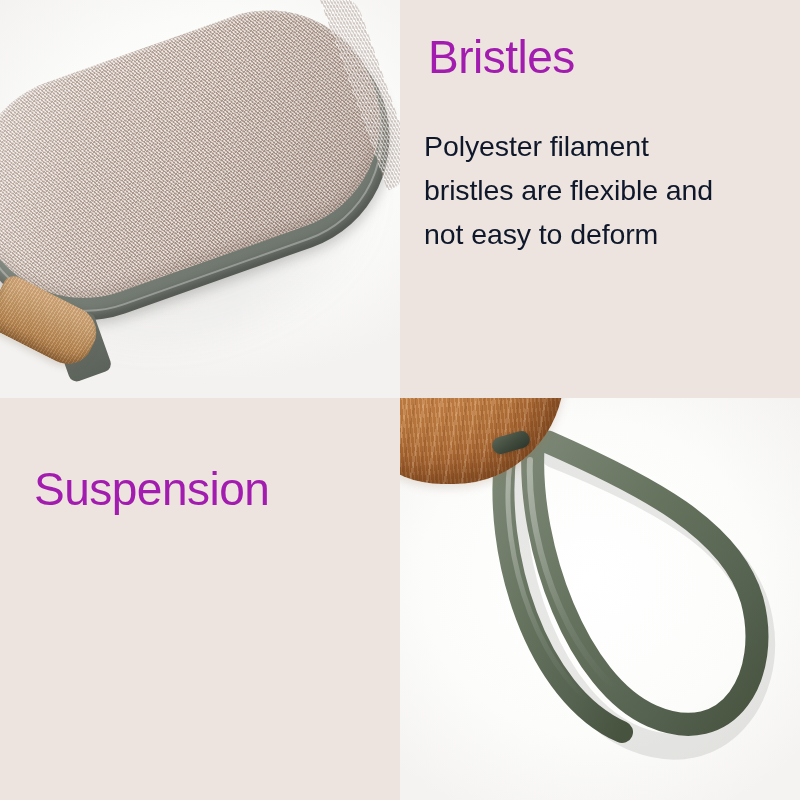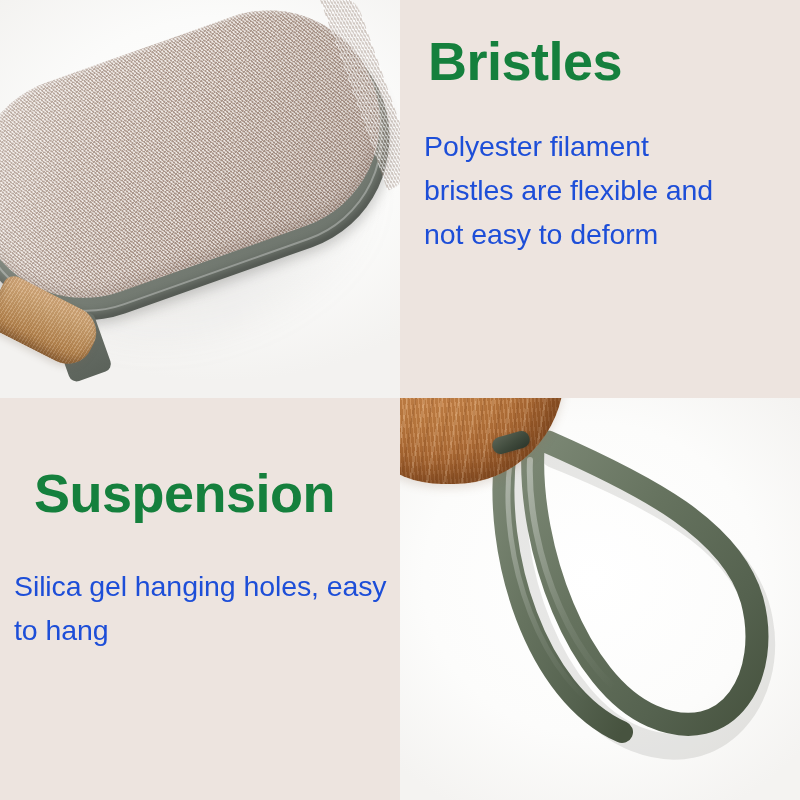--- a/index.html
+++ b/index.html
@@ -34,32 +34,32 @@
   .panel-text { background: #ede4df; }
   .panel-photo { background: #f7f6f5; }
 
   
   .txt-inner {
     position: absolute;
     left: 0; top: 0; right: 0; bottom: 0;
   }
   .feature-heading {
     position: absolute;
-    font-size: 54px;
-    font-weight: 700;
+    font-size: 46px;
+    font-weight: 400;
     letter-spacing: -0.5px;
-    color: #15803d;
+    color: #a21caf;
     line-height: 1.0;
     white-space: nowrap;
   }
   .feature-body {
     position: absolute;
     font-size: 28.5px;
     font-weight: 400;
-    color: #1d4ed8;
+    color: #0f172a;
     line-height: 44px;
     letter-spacing: -0.1px;
   }
 
   
   .tr-heading { left: 28px; top: 34px; }
   .tr-body    { left: 24px; top: 124px; width: 308px; }
 
   
   .bl-heading { left: 34px; top: 68px; }
@@ -253,21 +253,20 @@
   <div class="quad quad-tr panel-text">
     <div class="txt-inner">
       <div class="feature-heading tr-heading">Bristles</div>
       <div class="feature-body tr-body">Polyester filament bristles are flexible and not easy to deform</div>
     </div>
   </div>
 
   <div class="quad quad-bl panel-text">
     <div class="txt-inner">
       <div class="feature-heading bl-heading">Suspension</div>
-      <div class="feature-body bl-body">Silica gel hanging holes, easy to hang</div>
     </div>
   </div>
 
   <div class="quad quad-br panel-photo">
     <div class="photo-br-bg"></div>
 
     <svg class="loop-svg" viewBox="0 0 400 402">
       <defs>
         <linearGradient id="loopGrad" x1="0" y1="0" x2="1" y2="1">
           <stop offset="0%" stop-color="#7c8875"></stop>

